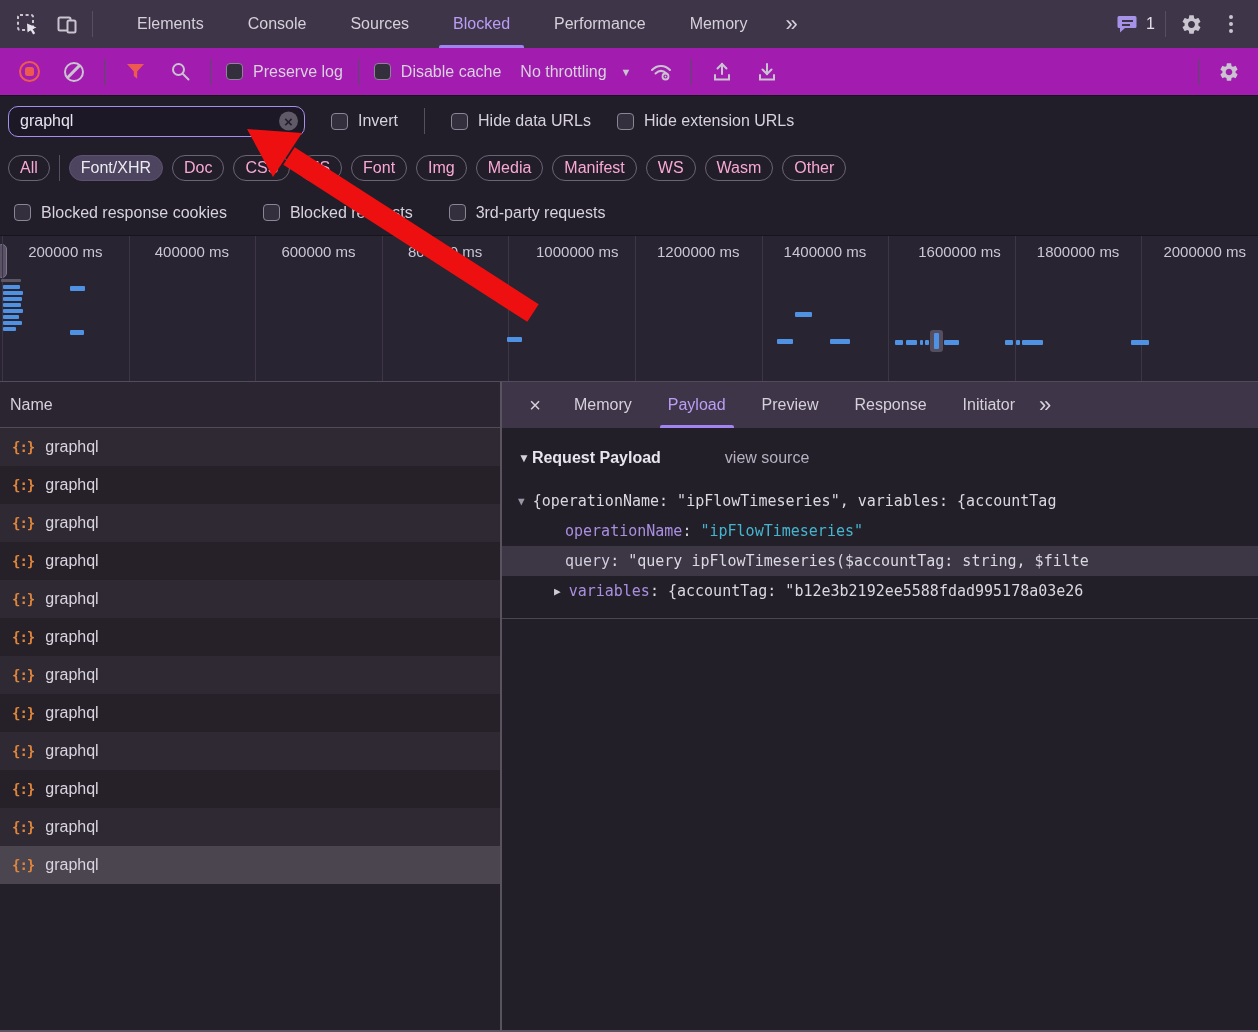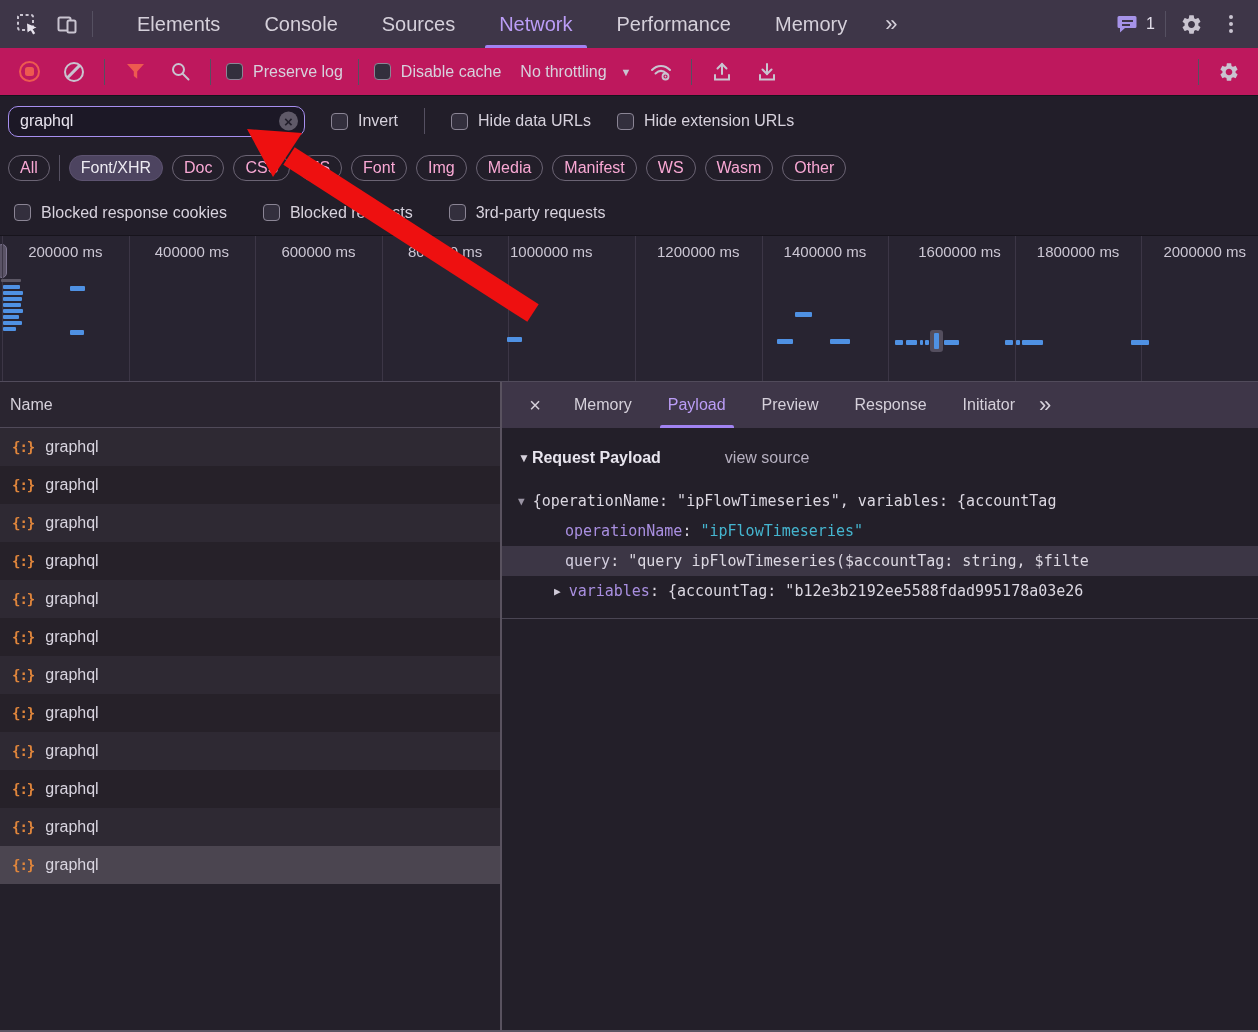--- a/index.html
+++ b/index.html
@@ -7,32 +7,32 @@
   #root { position:relative; width:1258px; height:1032px; background:#221e29; overflow:hidden; color:#d7d2dd; }
 
   .vdiv { width:1px; height:26px; background:#555061; flex:0 0 1px; }
   .icon-btn { display:flex; align-items:center; justify-content:center; width:30px; height:30px; flex:0 0 auto; }
 
   
   .main-tabs { position:absolute; left:0; top:0; width:1258px; height:48px; background:#3e3648;
     display:flex; align-items:center; padding:0 12px; gap:10px; }
   .main-tabs .tabs { display:flex; height:100%; align-items:center; margin-left:12px; }
   .main-tabs .tab { position:relative; height:100%; display:flex; align-items:center; padding:0 22px;
-    font-size:20px; color:#d5d0da; cursor:default; }
+    font-size:16px; color:#d5d0da; cursor:default; }
   .main-tabs .tab.active { color:#bb9df6; }
   .main-tabs .tab.active::after { content:''; position:absolute; left:8px; right:8px; bottom:0; height:3px;
     background:#a183f2; border-radius:2px 2px 0 0; }
   .more-chevron { font-size:22px; color:#d5d0da; padding:0 6px; line-height:1; }
   .issues-group { display:flex; align-items:center; gap:7px; margin-left:auto; }
   .issues-count { font-size:16px; color:#e2deea; }
   .kebab { display:flex; flex-direction:column; gap:3px; align-items:center; }
   .kebab i { width:4px; height:4px; border-radius:50%; background:#c9c4d0; }
 
   
-  .net-toolbar { position:absolute; left:0; top:48px; width:1258px; height:48px; background:#be185d;
+  .net-toolbar { position:absolute; left:0; top:48px; width:1258px; height:48px; background:#a21caf;
     border-bottom:1px solid #17141c; display:flex; align-items:center; padding:0 14px; gap:15px; }
   .rec-outer { width:21px; height:21px; border:2.5px solid #ed5a50; border-radius:50%;
     display:flex; align-items:center; justify-content:center; }
   .rec-inner { width:9px; height:9px; border-radius:2.5px; background:#ed5a50; }
   .clear-circ { position:relative; width:20px; height:20px; border:2.5px solid #c9c4d0; border-radius:50%; }
   .clear-circ::after { content:''; position:absolute; left:-1px; top:6.5px; width:17px; height:2.5px;
     background:#c9c4d0; transform:rotate(-45deg); }
   .chk { width:17px; height:17px; border:1.5px solid #8b8595; border-radius:4px; background:#332f3d; flex:0 0 17px; }
   .chk-item { display:flex; align-items:center; gap:10px; font-size:16px; color:#d7d2dd; }
   .throttle { display:flex; align-items:center; gap:14px; font-size:16px; color:#d7d2dd; padding-left:4px; }
@@ -127,21 +127,21 @@
       <svg width="24" height="24" viewBox="0 0 24 24">
         <rect x="3.5" y="5.5" width="12" height="13" rx="1.5" fill="none" stroke="#c9c4d0" stroke-width="2"></rect>
         <rect x="12.5" y="8.5" width="8" height="12" rx="1.5" fill="#3e3648" stroke="#c9c4d0" stroke-width="2"></rect>
       </svg>
     </span>
     <span class="vdiv"></span>
     <nav class="tabs" id="mainTabs">
         <div class="tab">Elements</div>
         <div class="tab">Console</div>
         <div class="tab">Sources</div>
-        <div class="tab active">Network</div>
+        <div class="tab active">Blocked</div>
         <div class="tab">Performance</div>
         <div class="tab">Memory</div>
       </nav>
     <span class="more-chevron">»</span>
     <div class="issues-group">
       <svg width="22" height="22" viewBox="0 0 22 22">
         <path d="M3 3 h16 a1.5 1.5 0 0 1 1.5 1.5 v9 a1.5 1.5 0 0 1 -1.5 1.5 h-10 l-5 4.5 v-4.5 h-1 a1.5 1.5 0 0 1 -1.5 -1.5 v-9 A1.5 1.5 0 0 1 3 3 Z" fill="#a693e8" transform="translate(-1,0)"></path>
         <rect x="5" y="7" width="11" height="2" fill="#3e3648"></rect>
         <rect x="5" y="11" width="8" height="2" fill="#3e3648"></rect>
       </svg>
@@ -281,21 +281,21 @@
     <span class="tl-handle"></span>
   <div class="tl-grid" style="left: 2px;"></div>
       <div class="tl-label" style="left: 2px; width: 126.6px;">200000 ms</div>
       <div class="tl-grid" style="left: 128.6px;"></div>
       <div class="tl-label" style="left: 128.6px; width: 126.6px;">400000 ms</div>
       <div class="tl-grid" style="left: 255.2px;"></div>
       <div class="tl-label" style="left: 255.2px; width: 126.6px;">600000 ms</div>
       <div class="tl-grid" style="left: 381.8px;"></div>
       <div class="tl-label" style="left: 381.8px; width: 126.6px;">800000 ms</div>
       <div class="tl-grid" style="left: 508.4px;"></div>
-      <div class="tl-label" style="left: 488px; width: 126.6px;">1000000 ms</div>
+      <div class="tl-label" style="left: 514px; width: 126.6px;">1000000 ms</div>
       <div class="tl-grid" style="left: 635px;"></div>
       <div class="tl-label" style="left: 635px; width: 126.6px;">1200000 ms</div>
       <div class="tl-grid" style="left: 761.6px;"></div>
       <div class="tl-label" style="left: 761.6px; width: 126.6px;">1400000 ms</div>
       <div class="tl-grid" style="left: 888.2px;"></div>
       <div class="tl-label" style="left: 888.2px; width: 126.6px; padding-left: 16px;">1600000 ms</div>
       <div class="tl-grid" style="left: 1014.8px;"></div>
       <div class="tl-label" style="left: 1014.8px; width: 126.6px;">1800000 ms</div>
       <div class="tl-grid" style="left: 1141.4px;"></div>
       <div class="tl-label" style="left: 1141.4px; width: 126.6px;">2000000 ms</div>

